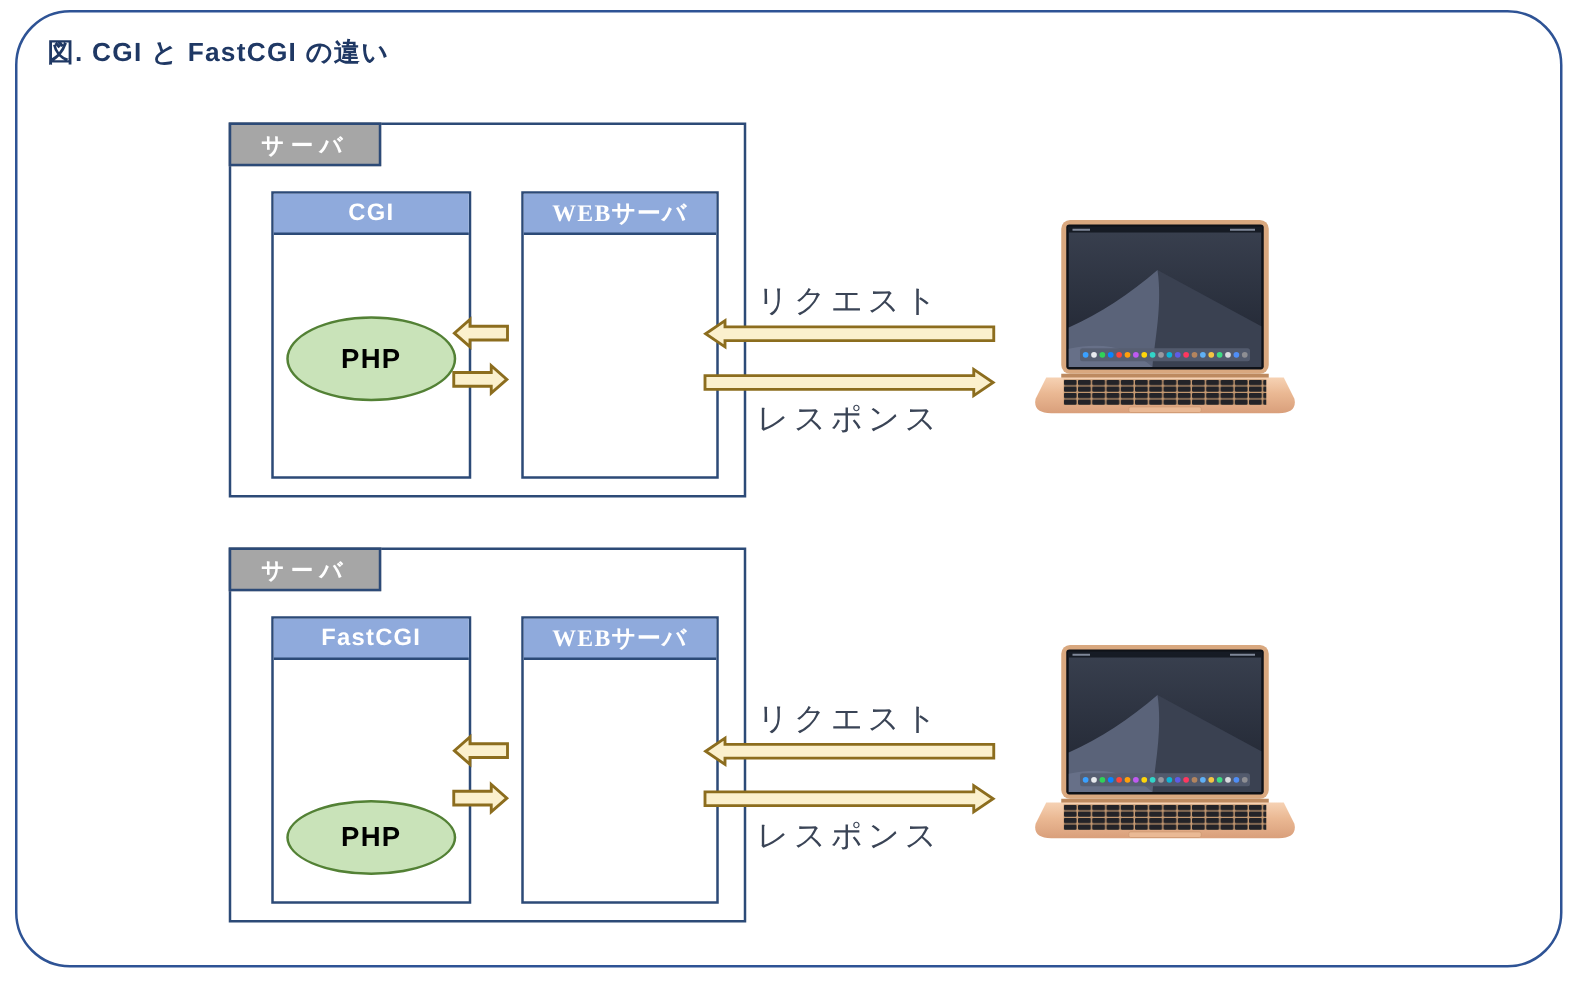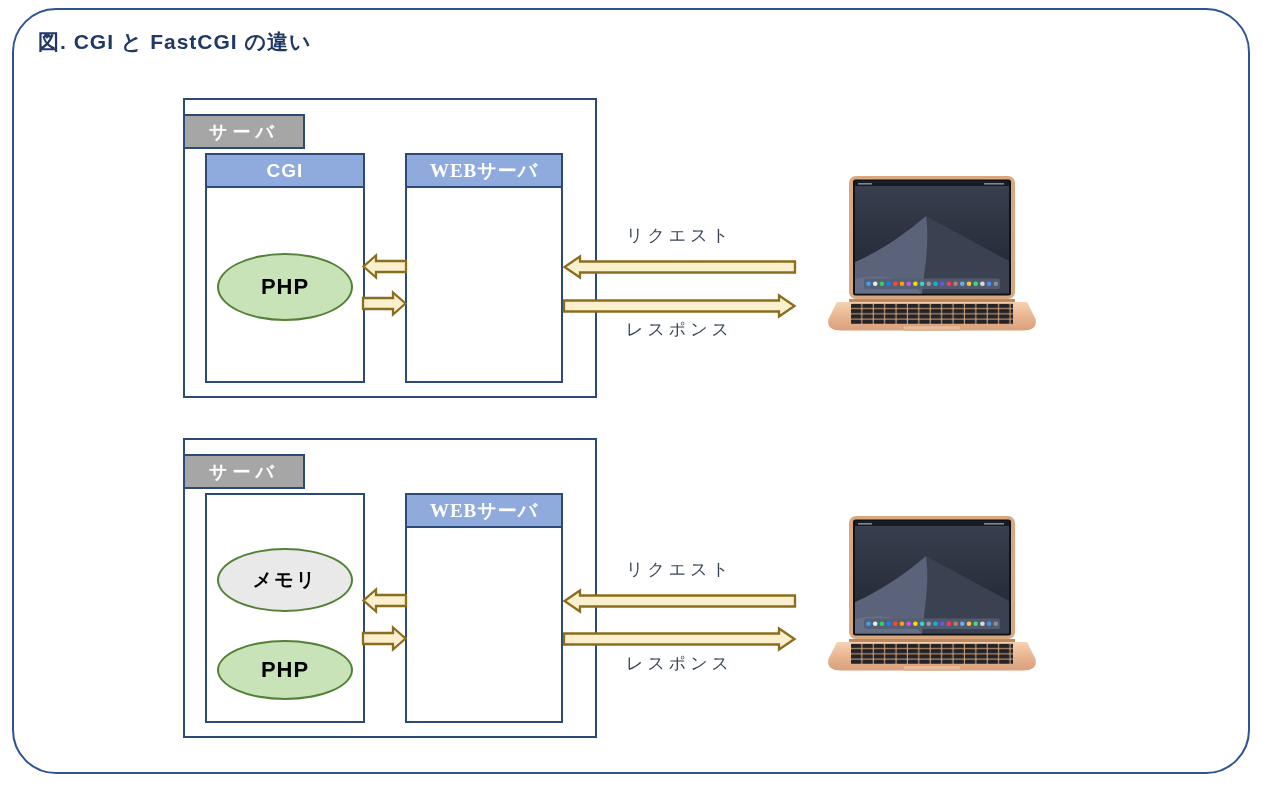--- a/index.html
+++ b/index.html
@@ -32,25 +32,26 @@
   .server-box{
     position:absolute;left:183px;width:414px;height:300px;
     border:2px solid var(--box-border);background:#fff;
   }
   .server-box.s1{top:98px;}
   .server-box.s2{top:438px;}
   .server-tab{
     position:absolute;left:-2px;top:-2px;width:122px;height:35px;
     background:var(--tab-gray);border:2px solid var(--box-border);
     color:#fff;font-weight:bold;font-size:18px;letter-spacing:5px;
-    display:flex;align-items:center;justify-content:center;margin-top:16px;
+    display:flex;align-items:center;justify-content:center;
   }
   .inner-box{
     position:absolute;top:53px;height:230px;border:2px solid var(--box-border);
     background:#fff;
+    margin-left:12px;
   }
   .process-box{left:20px;width:160px;}
   .web-box{left:220px;width:158px;font-family:Liberation Serif, serif;}
   .box-header{
     height:33px;background:var(--header-blue);
     border-bottom:2px solid var(--box-border);
     color:#fff;font-weight:bold;font-size:19px;letter-spacing:1px;
     display:flex;align-items:center;justify-content:center;
   }
   .ellipse{
@@ -59,21 +60,21 @@
     font-weight:bold;color:#000000;
   }
   .ellipse.green{background:var(--green-fill);border:2.5px solid var(--green-border);}
   .ellipse.gray{background:var(--gray-fill);border:2.5px solid var(--green-border);}
   .php-text{font-size:22px;letter-spacing:1px;}
   .jp-text{font-size:19px;letter-spacing:2px;}
   .arrow{position:absolute;overflow:visible;}
   .arrow polygon{fill:var(--arrow-fill);stroke:var(--arrow-stroke);stroke-width:2.3;stroke-linejoin:miter;}
   .flow-label{
     position:absolute;left:563px;width:233px;text-align:center;
-    font-size:17px;color:var(--label-text);letter-spacing:4px;
+    font-size:25px;color:var(--label-text);letter-spacing:4px;
   }
   .laptop{position:absolute;left:826px;width:212px;height:162px;}
   .laptop.l1{top:176px;}
   .laptop.l2{top:516px;}
 </style>
 </head>
 <body>
 
 <svg width="0" height="0" style="position:absolute" aria-hidden="true">
   <defs>
@@ -162,21 +163,21 @@
   </svg>
   <div class="flow-label" style="top:318px">レスポンス</div>
 
   <svg class="laptop l1" viewBox="0 0 212 162">
     <use href="#macbook"></use>
   </svg>
 
   <div class="server-box s2">
     <div class="server-tab">サーバ</div>
     <div class="inner-box process-box">
-      <div class="ellipse gray jp-text" style="top:53px;height:64px;">メモリ</div>
+      <div class="box-header">FastCGI</div>
       <div class="ellipse green php-text" style="top:145px;height:60px;">PHP</div>
     </div>
     <div class="inner-box web-box">
       <div class="box-header">WEBサーバ</div>
     </div>
   </div>
 
   <svg class="arrow" style="left:362px;top:589px" width="45" height="23" viewBox="0 0 45 23">
     <polygon points="44,6 14,6 14,0.5 1.5,11.5 14,22.5 14,17 44,17"></polygon>
   </svg>

